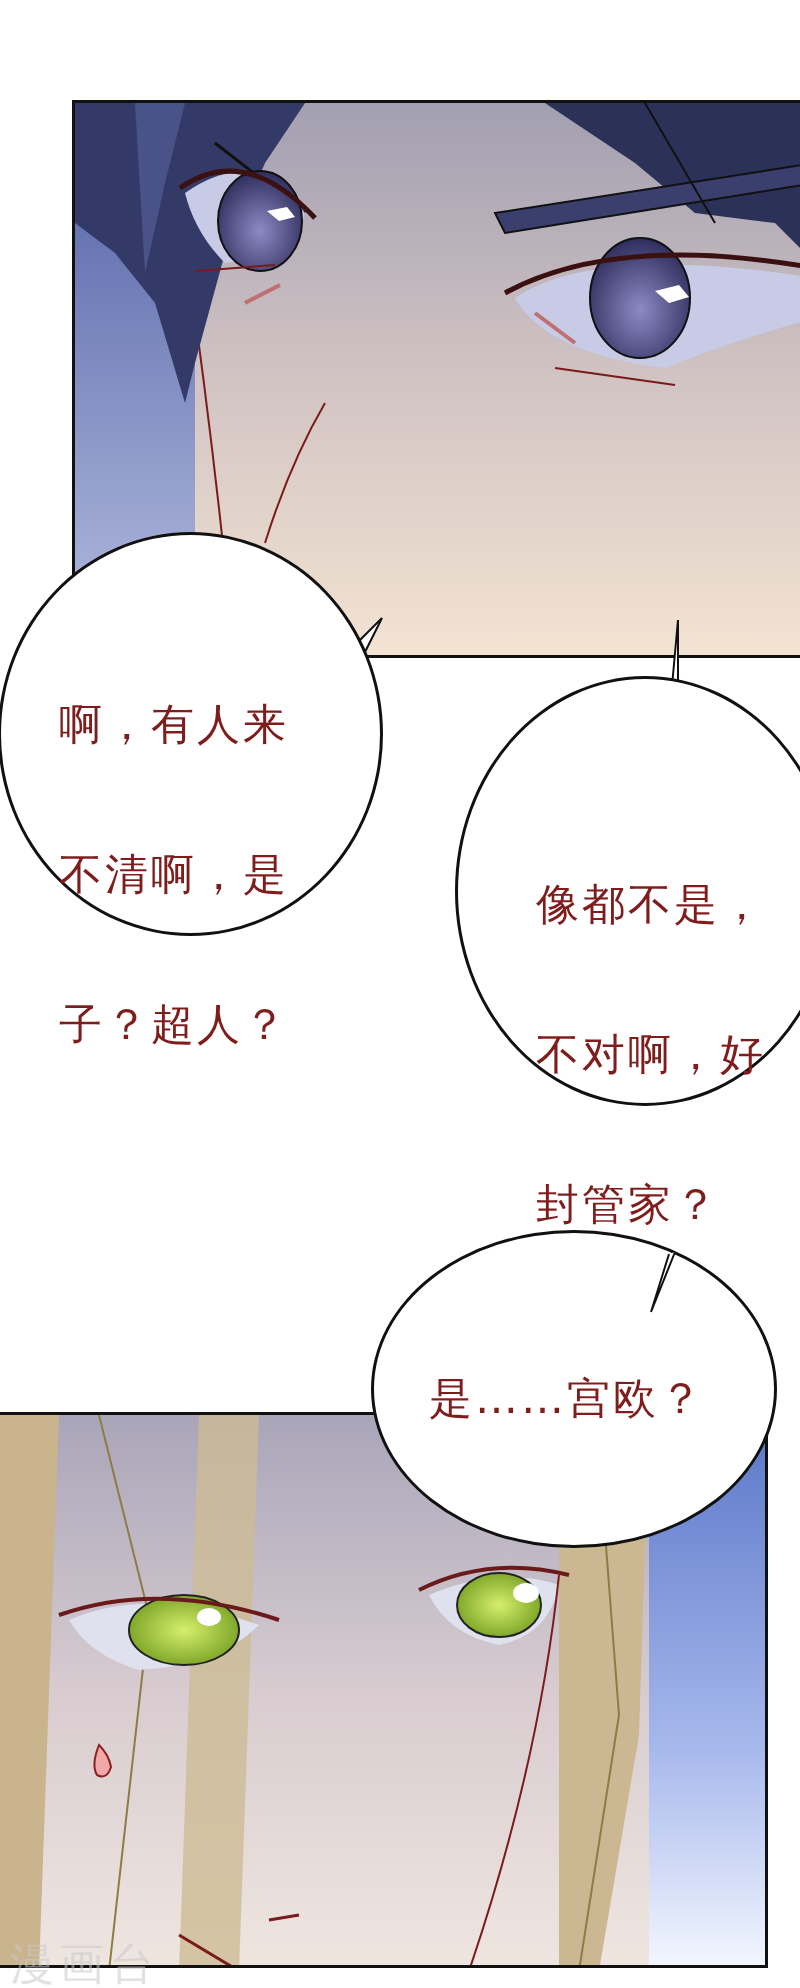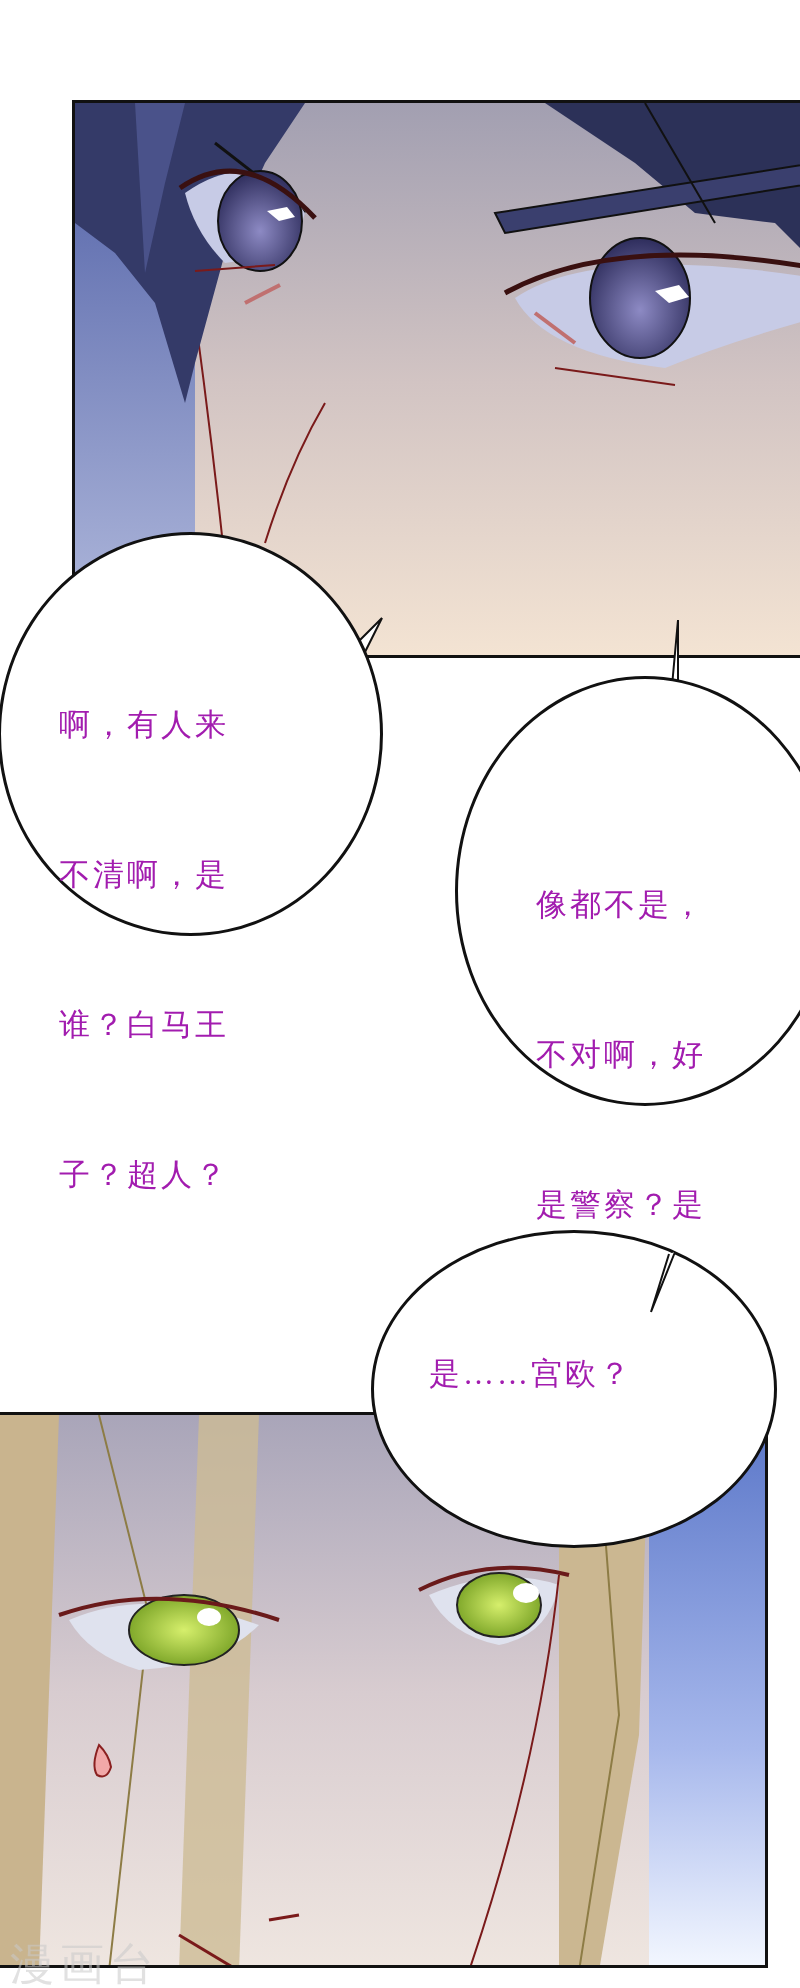--- a/index.html
+++ b/index.html
@@ -3,21 +3,21 @@
 <meta charset="utf-8">
 <style>
   html,body{margin:0;padding:0;background:#ffffff;}
   body{width:800px;height:1988px;position:relative;overflow:hidden;font-family:"DejaVu Sans","Liberation Sans",sans-serif;}
   .panel{position:absolute;overflow:hidden;box-sizing:border-box;border:3px solid #111;}
   #panel1{left:72px;top:100px;width:740px;height:558px;
     background:linear-gradient(180deg,#9c9aae 0%,#b7b1bf 35%,#e3d3cc 65%,#f3e3d2 100%);}
   #panel2{left:-4px;top:1412px;width:772px;height:556px;
     background:linear-gradient(180deg,#a6a6bc 0%,#cfc6cc 45%,#ece3de 100%);}
   .bubble{position:absolute;background:#fff;border:3px solid #111;border-radius:50%;box-sizing:border-box;}
-  .btext{position:absolute;font-size:31px;line-height:50px;color:#a21caf;white-space:pre;letter-spacing:3px;}
+  .btext{position:absolute;font-size:43px;line-height:50px;color:#7f1d1d;white-space:pre;letter-spacing:3px;}
   .tail{position:absolute;}
   .watermark{position:absolute;left:10px;top:1935px;font-size:44px;color:rgba(200,200,200,0.55);letter-spacing:6px;}
   svg{display:block;}
 </style>
 </head>
 <body>
 
 <div id="panel1" class="panel">
   <svg width="740" height="558" viewBox="0 0 740 558">
     <defs>
@@ -109,37 +109,35 @@
   </svg>
 </div>
 
 <svg class="tail" style="left:340px;top:600px;" width="60" height="70">
   <path d="M0 60 L42 18 L20 62" fill="#fff" stroke="#111" stroke-width="2"></path>
 </svg>
 <div class="bubble" style="left:-2px;top:532px;width:385px;height:404px;">
   <div class="btext" style="left:58px;top:64px;">
     <div>啊，有人来</div>
     <div>不清啊，是</div>
-    <div>谁？白马王</div>
     <div>子？超人？</div>
   </div>
 </div>
 
 <svg class="tail" style="left:664px;top:618px;" width="20" height="70">
   <path d="M8 68 L14 2 L14 68" fill="#fff" stroke="#111" stroke-width="2"></path>
 </svg>
 <div class="bubble" style="left:455px;top:676px;width:380px;height:430px;">
   <div class="btext" style="left:78px;top:100px;">
     <div>像都不是，</div>
     <div>不对啊，好</div>
-    <div>是警察？是</div>
     <div>封管家？</div>
   </div>
 </div>
 
 <div class="bubble" style="left:371px;top:1230px;width:406px;height:318px;">
-  <div class="btext" style="left:55px;top:116px;font-family:Liberation Serif, serif;">是……宫欧？</div>
+  <div class="btext" style="left:55px;top:140px;">是……宫欧？</div>
 </div>
 <svg class="tail" style="left:645px;top:1248px;" width="40" height="70">
   <path d="M30 4 L6 64 L24 6" fill="#fff" stroke="#111" stroke-width="2"></path>
 </svg>
 
 <div class="watermark">漫画台</div>
 
 </body></html>

